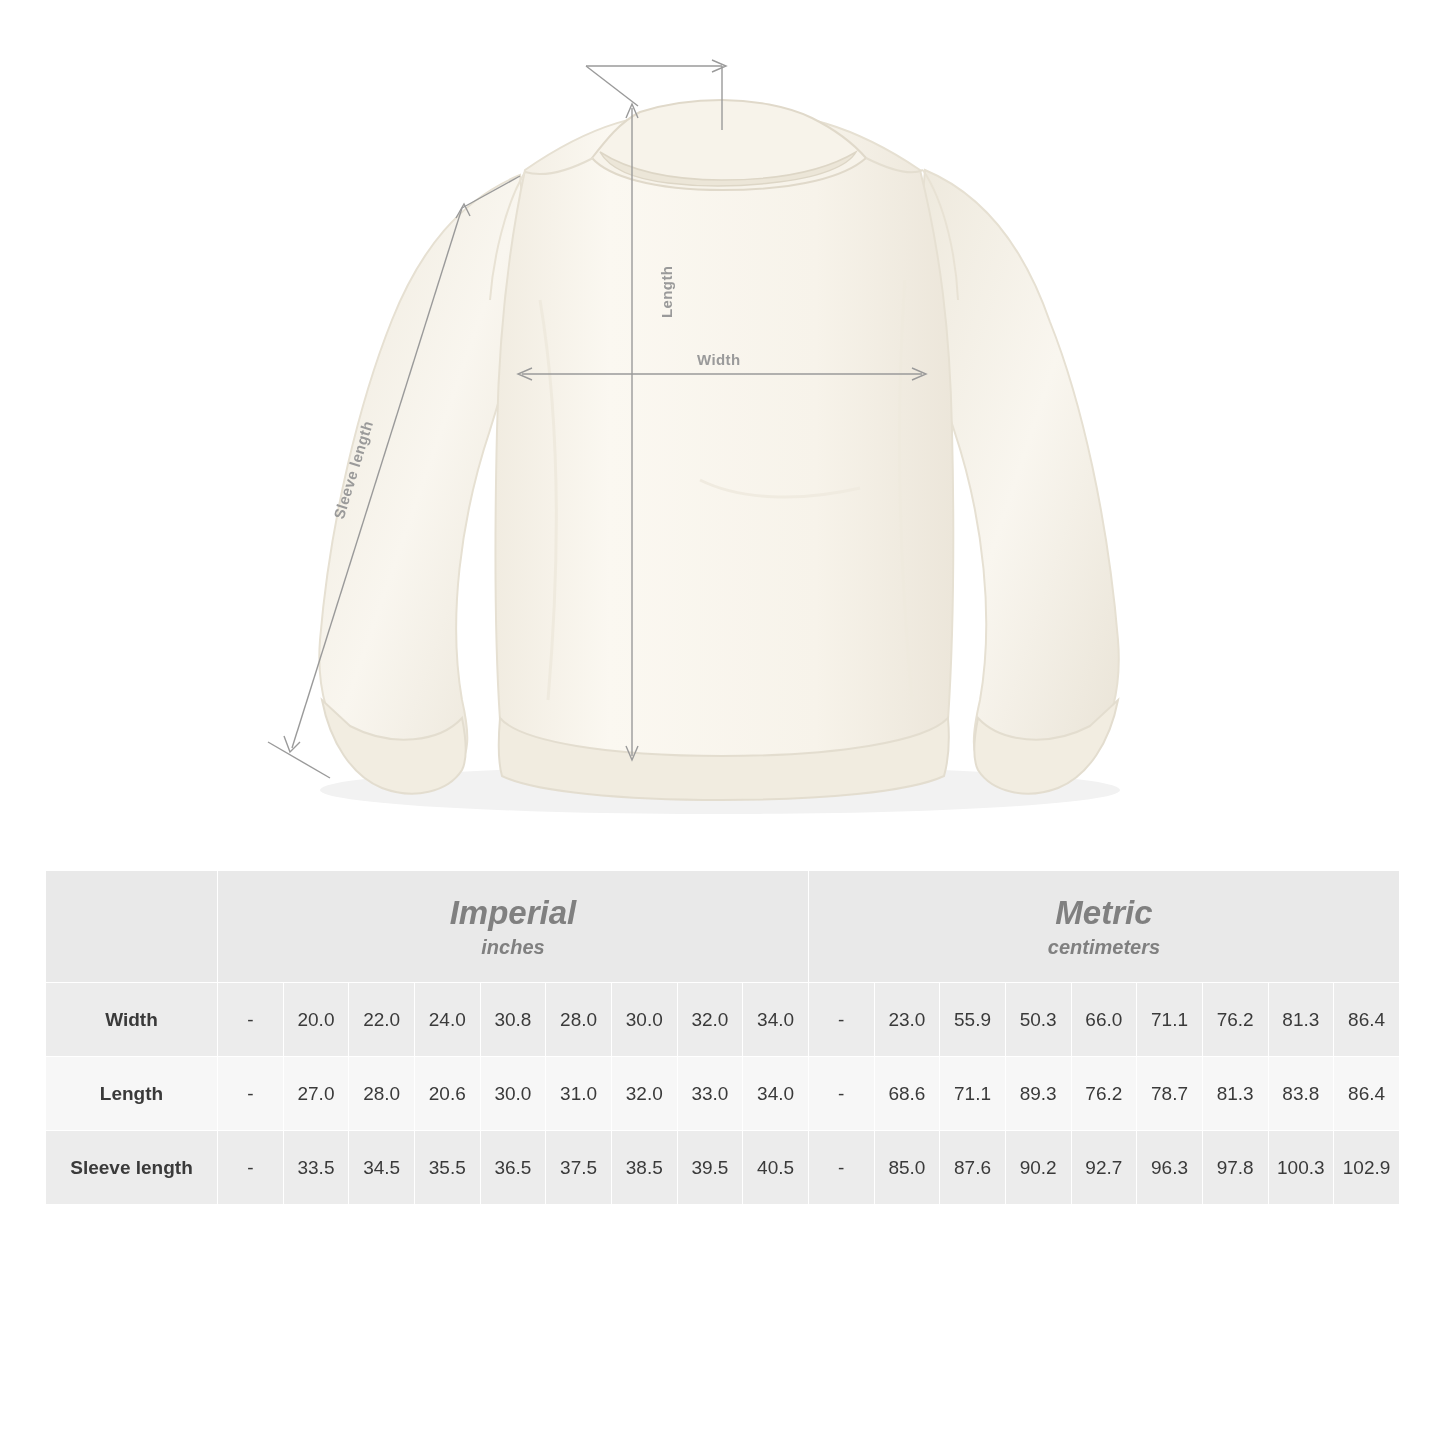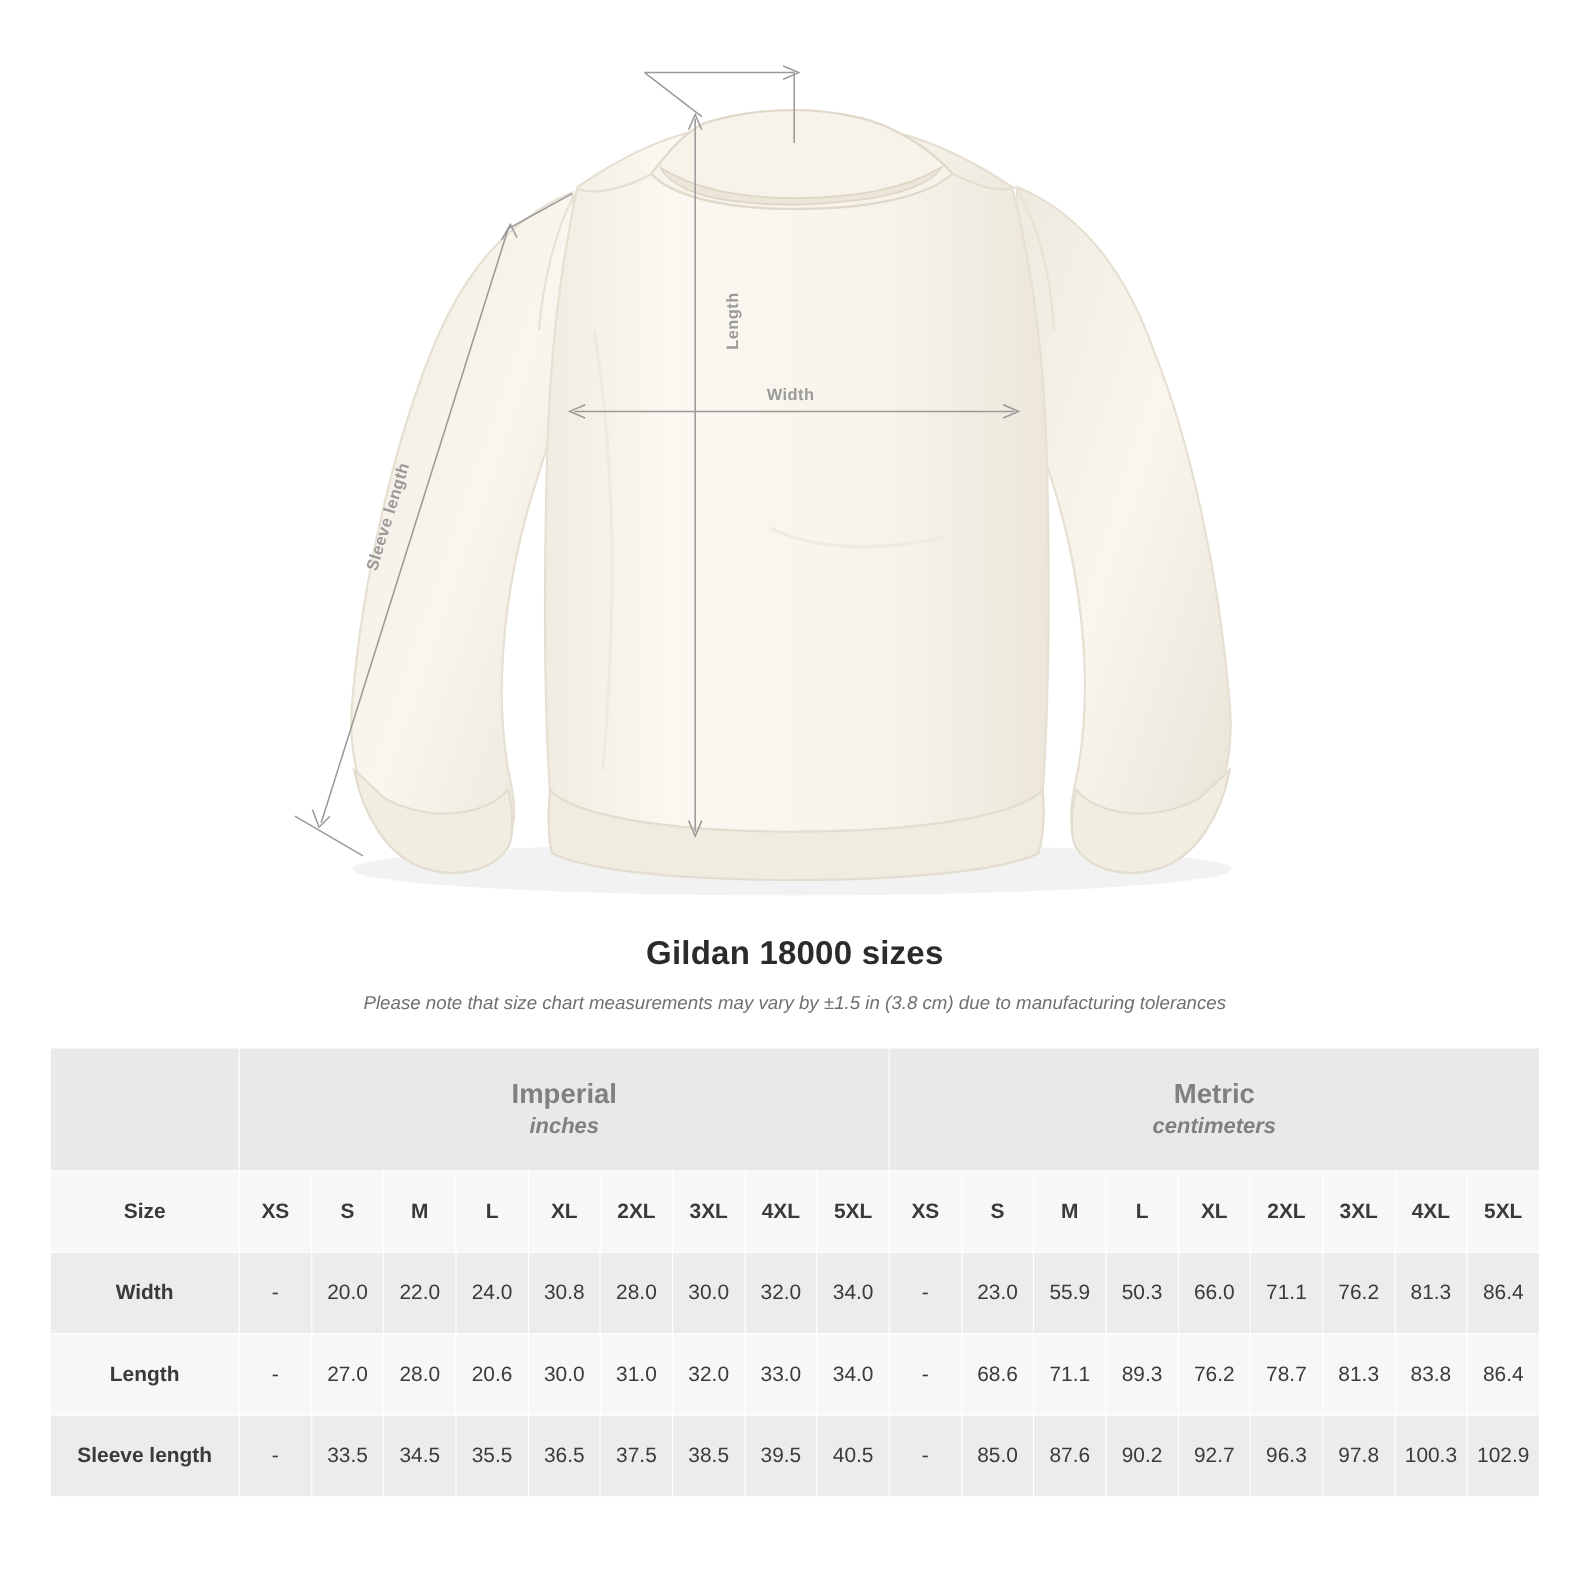--- a/index.html
+++ b/index.html
@@ -77,21 +77,22 @@
     height: 74px;
     border: 1px solid #ffffff;
     padding: 0 2px;
   }
   .sys-header-cell {
     background: #e9e9e9;
     height: 112px !important;
     vertical-align: middle;
   }
   .sys-name {
-    font-size: 25px;
+    font-size: 33px;
+    font-style: italic;
     font-weight: bold;
     color: #808080;
     line-height: 1.15;
   }
   .sys-unit {
     font-size: 20px;
     font-style: italic;
     color: #808080;
     margin-top: 4px;
   }
@@ -192,24 +193,20 @@
         <line x1="268" y1="742" x2="330" y2="778"></line>
         <line x1="462" y1="208" x2="520" y2="176"></line>
       </g>
     </svg>
 
     <div class="dim-label vertical" style="left:658px; top:318px;">Length</div>
     <div class="dim-label" style="left:697px; top:351px;">Width</div>
     <div class="dim-label sleeve" style="left:330px; top:516px;">Sleeve length</div>
   </div>
 
-  <div class="title-block">
-    <div class="chart-title">Gildan 18000 sizes</div>
-    <div class="chart-note">Please note that size chart measurements may vary by ±1.5 in (3.8 cm) due to manufacturing tolerances</div>
-  </div>
 
   <div class="table-wrap">
     <table class="size-table">
       <colgroup>
         <col class="lbl-col">
         <col>
           <col>
           <col>
           <col>
           <col>
@@ -232,41 +229,20 @@
           <th class="sys-header-cell"></th>
           <th class="sys-header-cell" colspan="9">
             <div class="sys-name">Imperial</div>
             <div class="sys-unit">inches</div>
           </th>
           <th class="sys-header-cell" colspan="9">
             <div class="sys-name">Metric</div>
             <div class="sys-unit">centimeters</div>
           </th>
         </tr>
-        <tr class="hdr-row">
-          <th class="lbl-cell">Size</th>
-          <th>XS</th>
-          <th>S</th>
-          <th>M</th>
-          <th>L</th>
-          <th>XL</th>
-          <th>2XL</th>
-          <th>3XL</th>
-          <th>4XL</th>
-          <th>5XL</th>
-          <th>XS</th>
-          <th>S</th>
-          <th>M</th>
-          <th>L</th>
-          <th>XL</th>
-          <th>2XL</th>
-          <th>3XL</th>
-          <th>4XL</th>
-          <th>5XL</th>
-        </tr>
       </thead>
       <tbody>
         <tr class="row-band-b">
           <td class="lbl-cell">Width</td>
           <td>-</td>
           <td>20.0</td>
           <td>22.0</td>
           <td>24.0</td>
           <td>30.8</td>
           <td>28.0</td>

